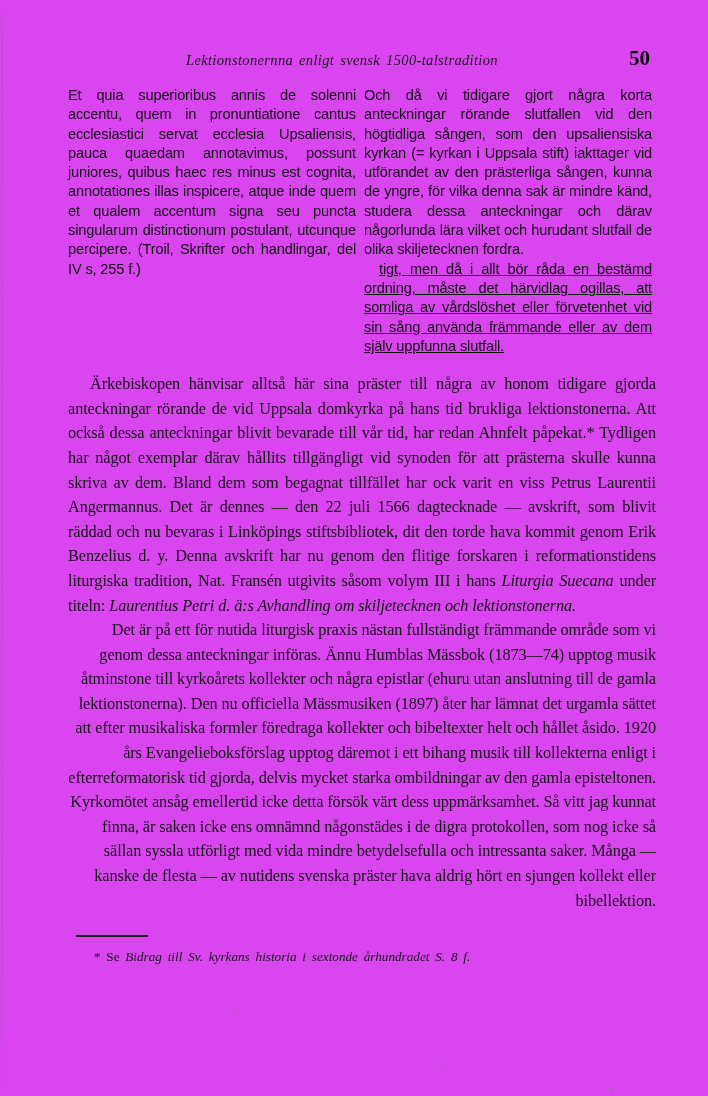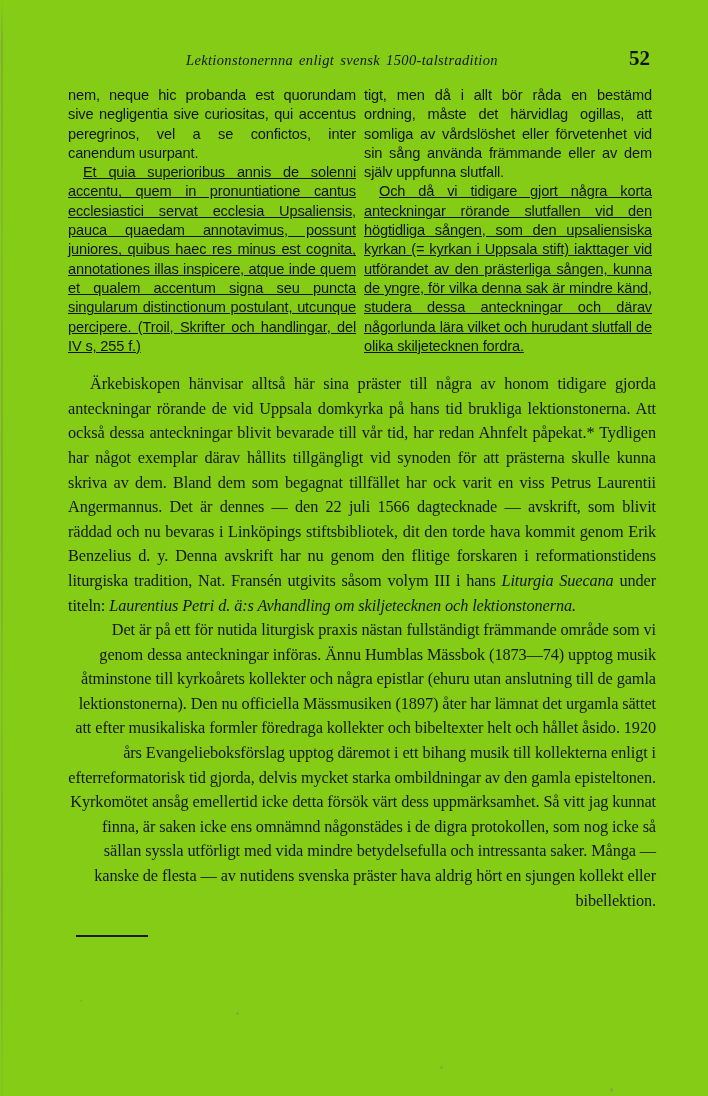--- a/index.html
+++ b/index.html
@@ -10,21 +10,21 @@
   }
   body {
     font-family: "Liberation Serif", "DejaVu Serif", serif;
     color: #1a1a1a;
   }
 
   .page {
     position: relative;
     width: 708px;
     height: 1096px;
-    background: #84cc16;
+    background: #d946ef;
     overflow: hidden;
     box-sizing: border-box;
   }
 
   
   .scan-edge-left {
     position: absolute;
     left: 1px;
     top: 0;
     width: 2px;
@@ -156,37 +156,37 @@
   <div class="scan-speck" style="left:640px;top:56px;width:3px;height:2px;"></div>
   <div class="scan-speck" style="left:236px;top:1012px;width:3px;height:3px;"></div>
   <div class="scan-speck" style="left:440px;top:1066px;width:3px;height:3px;"></div>
   <div class="scan-speck" style="left:610px;top:1088px;width:3px;height:4px;"></div>
   <div class="scan-speck" style="left:80px;top:1000px;width:2px;height:2px;"></div>
 
   <div class="content">
 
     <div class="running-head">
       <div class="head-title">Lektionstonernna enligt svensk 1500-talstradition</div>
-      <div class="head-folio">52</div>
+      <div class="head-folio">50</div>
     </div>
 
     <div class="quote-columns">
       <div class="quote-col">
-        <p>nem, neque hic probanda est quorundam sive negligentia sive curiositas, qui accentus peregrinos, vel a se confictos, inter canendum usurpant.</p>
         <p>Et quia superioribus annis de solenni accentu, quem in pronuntiatione cantus ecclesiastici servat ecclesia Upsaliensis, pauca quaedam annotavimus, possunt juniores, quibus haec res minus est cognita, annotationes illas inspicere, atque inde quem et qualem accentum signa seu puncta singularum distinctionum postulant, utcunque percipere. (Troil, Skrifter och handlingar, del IV s, 255 f.)</p>
       </div>
       <div class="quote-col">
+        <p>Och då vi tidigare gjort några korta anteckningar rörande slutfallen vid den högtidliga sången, som den upsaliensiska kyrkan (= kyrkan i Uppsala stift) iakttager vid utförandet av den prästerliga sången, kunna de yngre, för vilka denna sak är mindre känd, studera dessa anteckningar och därav någorlunda lära vilket och hurudant slutfall de olika skiljetecknen fordra.</p>
         <p>tigt, men då i allt bör råda en bestämd ordning, måste det härvidlag ogillas, att somliga av vårdslöshet eller förvetenhet vid sin sång använda främmande eller av dem själv uppfunna slutfall.</p>
-        <p>Och då vi tidigare gjort några korta anteckningar rörande slutfallen vid den högtidliga sången, som den upsaliensiska kyrkan (= kyrkan i Uppsala stift) iakttager vid utförandet av den prästerliga sången, kunna de yngre, för vilka denna sak är mindre känd, studera dessa anteckningar och därav någorlunda lära vilket och hurudant slutfall de olika skiljetecknen fordra.</p>
       </div>
     </div>
 
     <div class="body-text">
       <p><span>Ärkebiskopen hänvisar alltså här sina präster till några av honom tidigare gjorda anteckningar rörande de vid Uppsala domkyrka på hans tid brukliga lektionstonerna.  Att också dessa anteckningar blivit bevarade till vår tid, har redan Ahnfelt påpekat.*  Tydligen har något exemplar därav hållits tillgängligt vid synoden för att prästerna skulle kunna skriva av dem.  Bland dem som begagnat tillfället har ock varit en viss Petrus Laurentii Angermannus.  Det är dennes — den 22 juli 1566 dagtecknade — avskrift, som blivit räddad och nu bevaras i Linköpings stiftsbibliotek, dit den torde hava kommit genom Erik Benzelius d. y.  Denna avskrift har nu genom den flitige forskaren i reformationstidens liturgiska tradition, Nat. Fransén utgivits såsom volym III i hans </span><i>Liturgia Suecana</i><span> under titeln: </span><i>Laurentius Petri d. ä:s Avhandling om skiljetecknen och lektionstonerna.</i></p>
       <p class="ragged">Det är på ett för nutida liturgisk praxis nästan fullständigt främmande område som vi genom dessa anteckningar införas.  Ännu Humblas Mässbok (1873—74) upptog musik åtminstone till kyrkoårets kollekter och några epistlar (ehuru utan anslutning till de gamla lektionstonerna).  Den nu officiella Mässmusiken (1897) åter har lämnat det urgamla sättet att efter musikaliska formler föredraga kollekter och bibeltexter helt och hållet åsido. 1920 års Evangelieboksförslag upptog däremot i ett bihang musik till kollekterna enligt i efterreformatorisk tid gjorda, delvis mycket starka ombildningar av den gamla episteltonen.  Kyrkomötet ansåg emellertid icke detta försök värt dess uppmärksamhet.  Så vitt jag kunnat finna, är saken icke ens omnämnd någonstädes i de digra protokollen, som nog icke så sällan syssla utförligt med  vida mindre betydelsefulla och intressanta saker.  Många — kanske de flesta — av nutidens svenska präster hava aldrig hört en sjungen kollekt eller bibellektion.</p>
     </div>
 
     <div class="footnote-block">
       <div class="footnote-rule"></div>
+      <div class="footnote"><span class="fn-marker">*</span> <span>Se </span><i>Bidrag till Sv. kyrkans historia i sextonde århundradet S. 8 f.</i></div>
     </div>
 
   </div>
 </div>
 
 </body></html>

